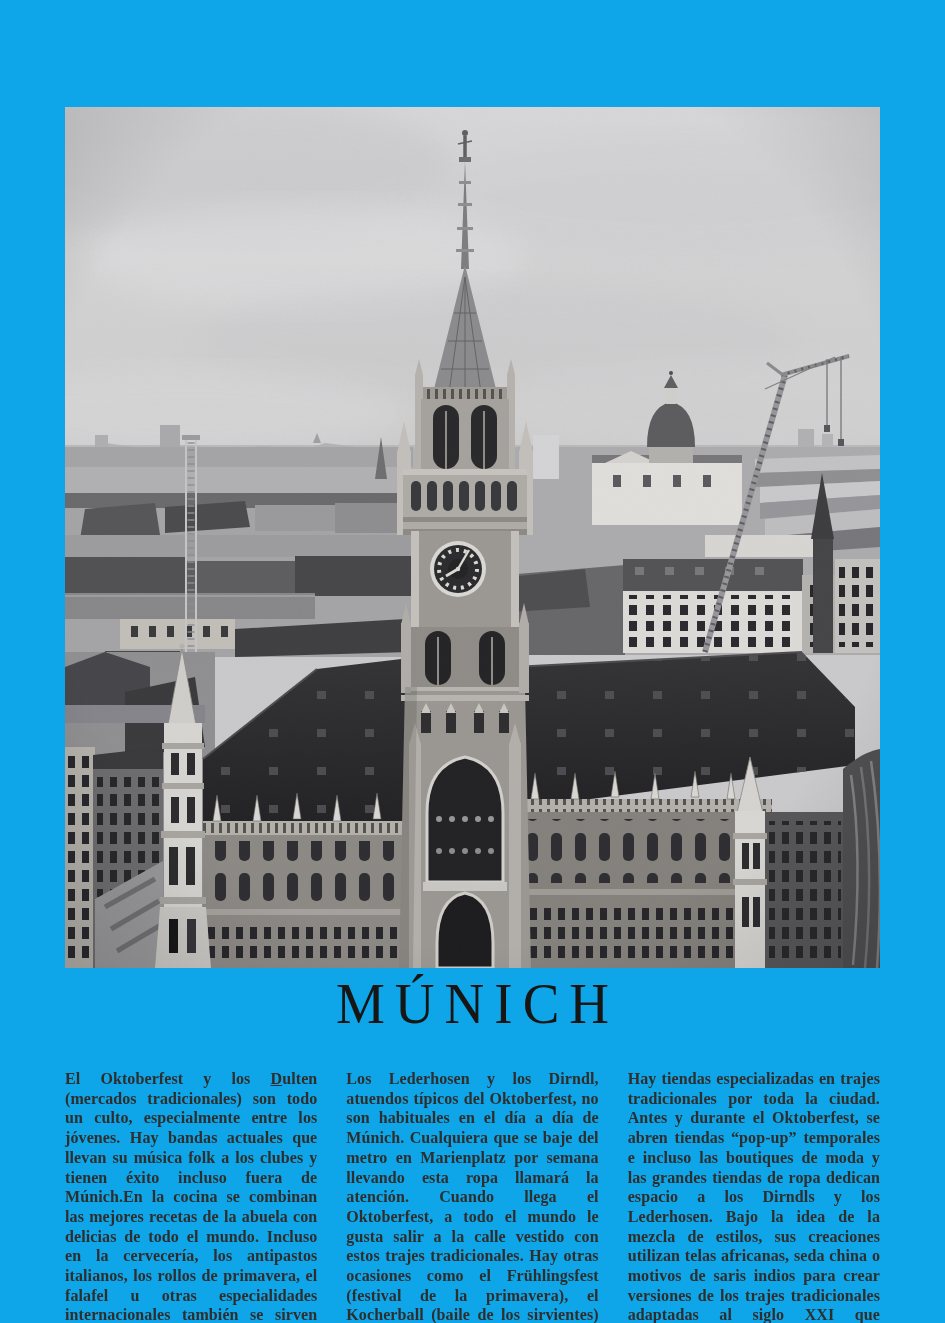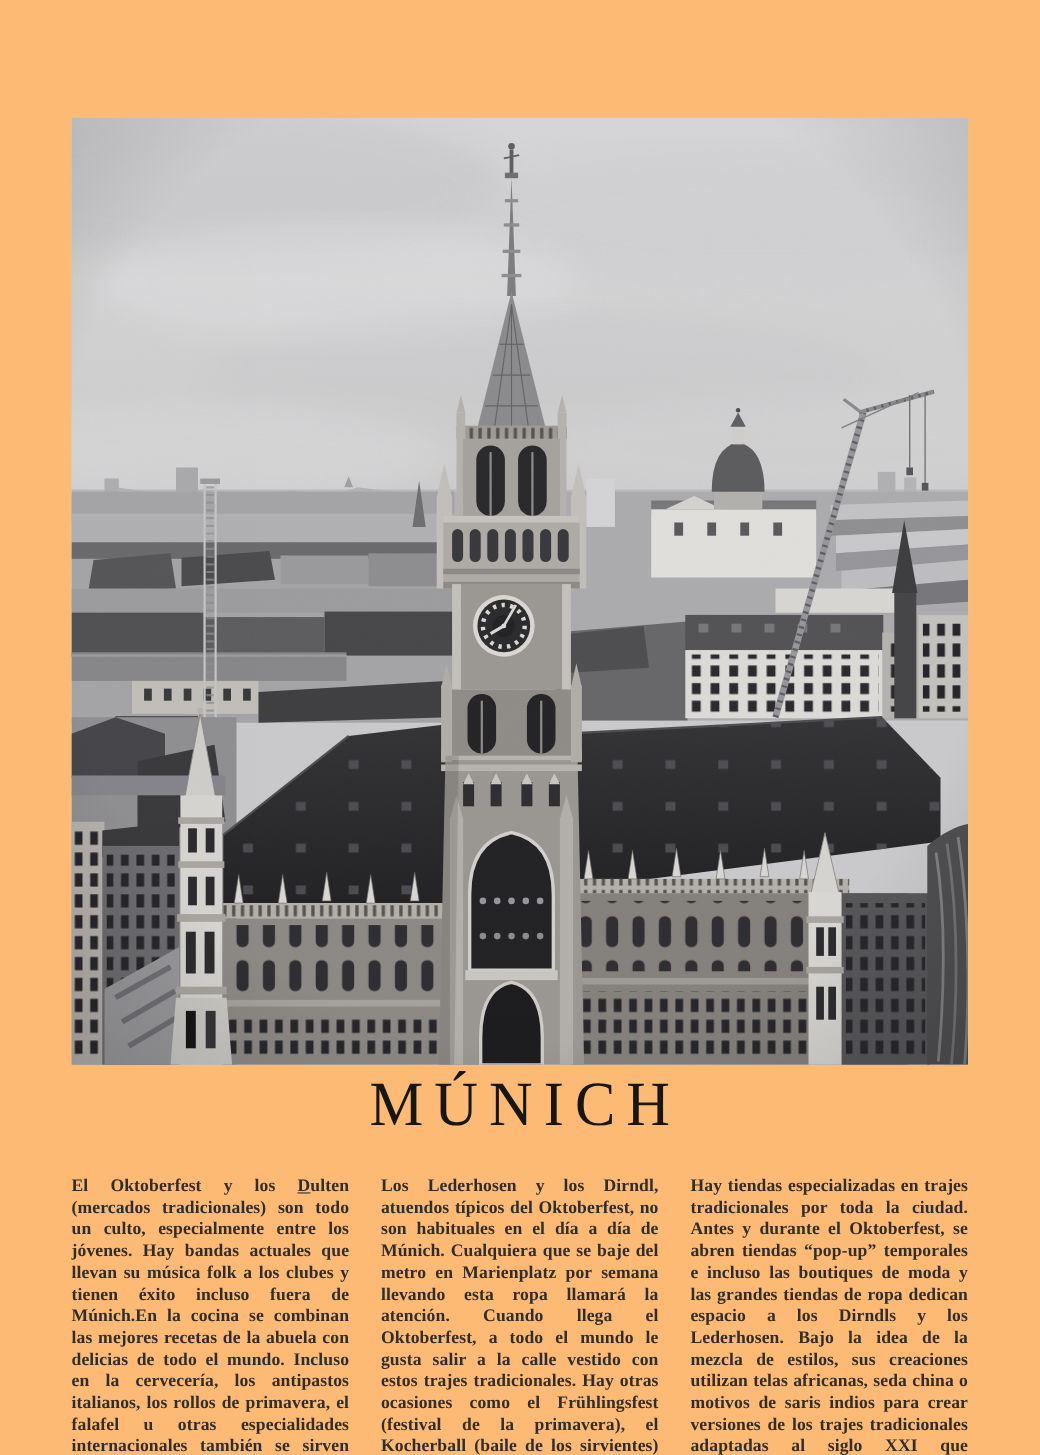--- a/index.html
+++ b/index.html
@@ -1,17 +1,17 @@
 <!DOCTYPE html>
 <html><head>
 <meta charset="utf-8">
 <style>
   html,body{margin:0;padding:0;}
   body{width:945px;height:1323px;background:#ECEAE5;font-family:"Liberation Serif",serif;}
-  .page{position:relative;width:945px;height:1323px;background:#fdba74;overflow:hidden;}
+  .page{position:relative;width:945px;height:1323px;background:#0ea5e9;overflow:hidden;}
   .photo-frame{position:absolute;left:65px;top:107px;width:815px;height:861px;background:#c9c9cb;}
   .photo-frame svg{display:block;width:815px;height:861px;}
   .page-title{position:absolute;left:0;top:974px;width:945px;text-align:center;
     font-family:"Liberation Serif","DejaVu Serif",serif;font-size:55px;font-weight:400;
     letter-spacing:10px;padding-left:10px;box-sizing:border-box;color:#161615;line-height:1.1;
     transform:scaleY(1.04);}
   .article{position:absolute;left:65px;top:1053px;width:815px;display:flex;gap:29px;}
   .article .col{flex:1 1 0;text-align:justify;font-size:16px;line-height:19.7px;
     color:#2f2e2c;letter-spacing:0.1px;word-spacing:0.6px;font-weight:bold;}
   .article .col .u{text-decoration:underline;}

